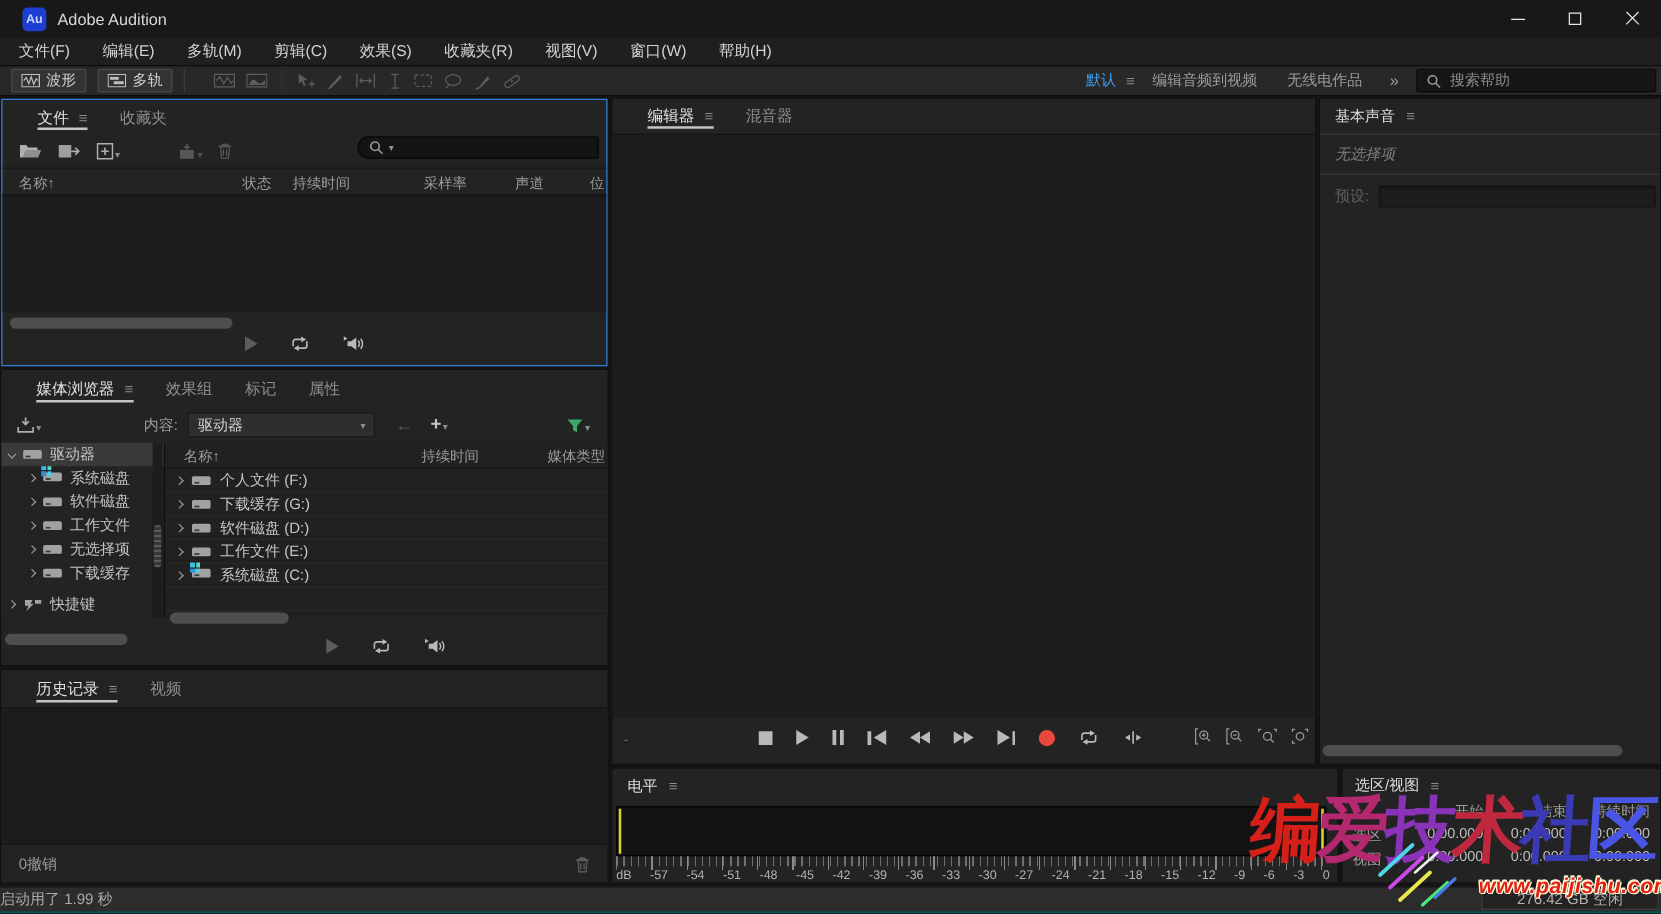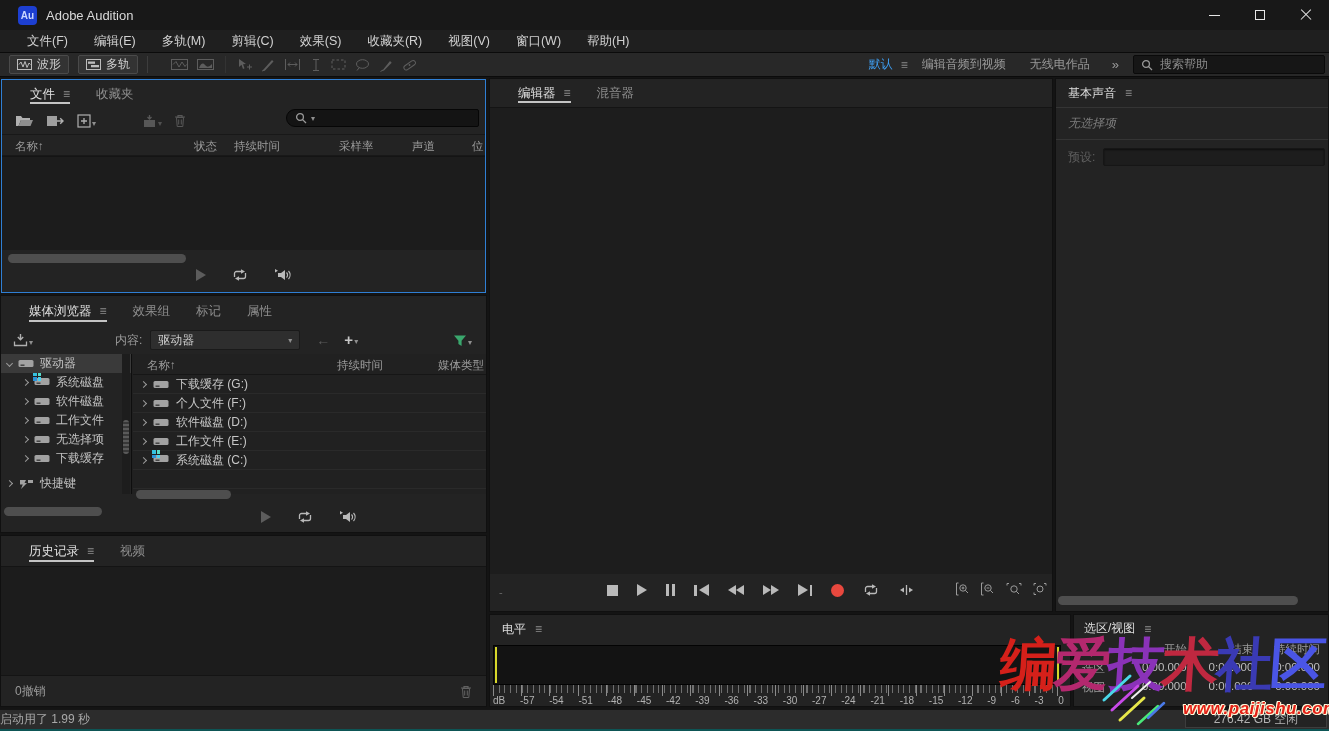--- a/index.html
+++ b/index.html
@@ -14,21 +14,21 @@
   .apptitle{margin-left:9px;font-size:13px;color:#d8d8d8}
   .winbtns{margin-left:auto;display:flex;align-items:center;height:100%}
   .winbtn{width:46px;height:100%;display:flex;align-items:center;justify-content:center;color:#e6e6e6}
   .ic-min{width:11px;height:1px;background:#e6e6e6}
   .ic-max{width:10px;height:10px;border:1px solid #e6e6e6}
   .ic-close{position:relative;width:12px;height:12px}
   .ic-close::before,.ic-close::after{content:"";position:absolute;left:-1px;top:5px;width:14px;height:1.4px;background:#e6e6e6}
   .ic-close::before{transform:rotate(45deg)}.ic-close::after{transform:rotate(-45deg)}
 
   
-  .menubar{position:absolute;left:0;top:30px;width:1329px;height:22px;background:#1f1f1f;display:flex;align-items:center;padding-left:14px}
+  .menubar{position:absolute;left:0;top:30px;width:1329px;height:22px;background:#1f1f1f;display:flex;align-items:center;padding-left:2px}
   .menuitem{padding:0 13px;color:#d2d2d2;font-size:12.5px;line-height:22px}
 
   
   .toolbar{position:absolute;left:0;top:52px;width:1329px;height:25px;background:#282828;border-top:1px solid #0b0b0b;border-bottom:1px solid #0b0b0b;display:flex;align-items:center}
   .tool-btn{display:flex;align-items:center;gap:5px;background:#333;border:1px solid #4a4a4a;height:19px;padding:0 7px;margin-left:9px;border-radius:2px;color:#d0d0d0;font-size:12px}
   .tb-sep{width:1px;height:17px;background:#3d3d3d;margin:0 9px}
   .dimtools{display:flex;align-items:center;gap:9px;opacity:.55}
   .dimtools svg{display:block}
   .workspaces{margin-left:auto;display:flex;align-items:center;gap:4px}
   .ws-item{padding:0 10px;color:#9a9a9a;font-size:12px}
@@ -445,29 +445,29 @@
           <span class="colhdr" style="left:14px;top:4px"><span>名称</span><span>↑</span></span>
           <span class="colhdr" style="left:204px;top:4px">持续时间</span>
           <span class="colhdr" style="left:305px;top:4px">媒体类型</span>
         </div>
         <div class="mrow">
           <span class="chev r"></span>
           <svg class="driveic" width="16" height="11" viewBox="0 0 16 11">
               <rect x="0.5" y="2" width="15" height="7" rx="1.5" fill="#a2a2a2"></rect>
               <rect x="2.5" y="6.5" width="4" height="1.4" fill="#3c3c3c"></rect>
             </svg>
+          <span>个人文件 (F:)</span>
+        </div>
+        <div class="mrow">
+          <span class="chev r"></span>
+          <svg class="driveic" width="16" height="11" viewBox="0 0 16 11">
+              <rect x="0.5" y="2" width="15" height="7" rx="1.5" fill="#a2a2a2"></rect>
+              <rect x="2.5" y="6.5" width="4" height="1.4" fill="#3c3c3c"></rect>
+            </svg>
           <span>下载缓存 (G:)</span>
-        </div>
-        <div class="mrow">
-          <span class="chev r"></span>
-          <svg class="driveic" width="16" height="11" viewBox="0 0 16 11">
-              <rect x="0.5" y="2" width="15" height="7" rx="1.5" fill="#a2a2a2"></rect>
-              <rect x="2.5" y="6.5" width="4" height="1.4" fill="#3c3c3c"></rect>
-            </svg>
-          <span>个人文件 (F:)</span>
         </div>
         <div class="mrow">
           <span class="chev r"></span>
           <svg class="driveic" width="16" height="11" viewBox="0 0 16 11">
               <rect x="0.5" y="2" width="15" height="7" rx="1.5" fill="#a2a2a2"></rect>
               <rect x="2.5" y="6.5" width="4" height="1.4" fill="#3c3c3c"></rect>
             </svg>
           <span>软件磁盘 (D:)</span>
         </div>
         <div class="mrow">

